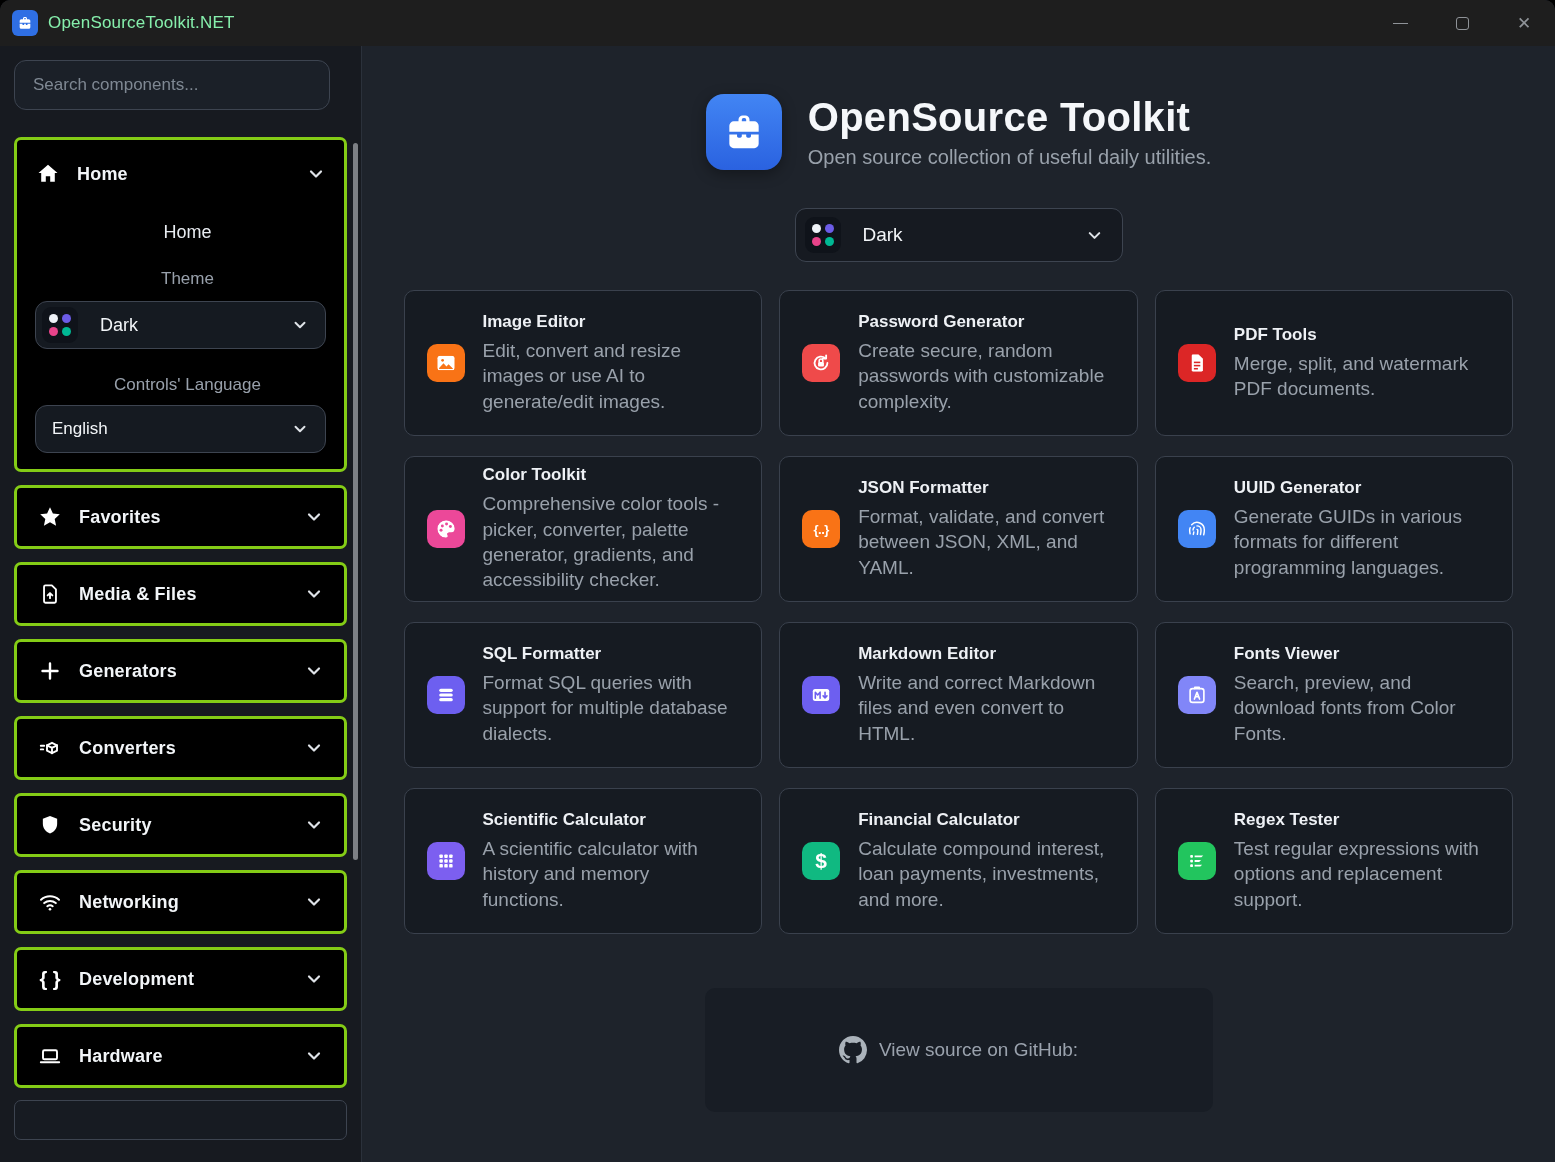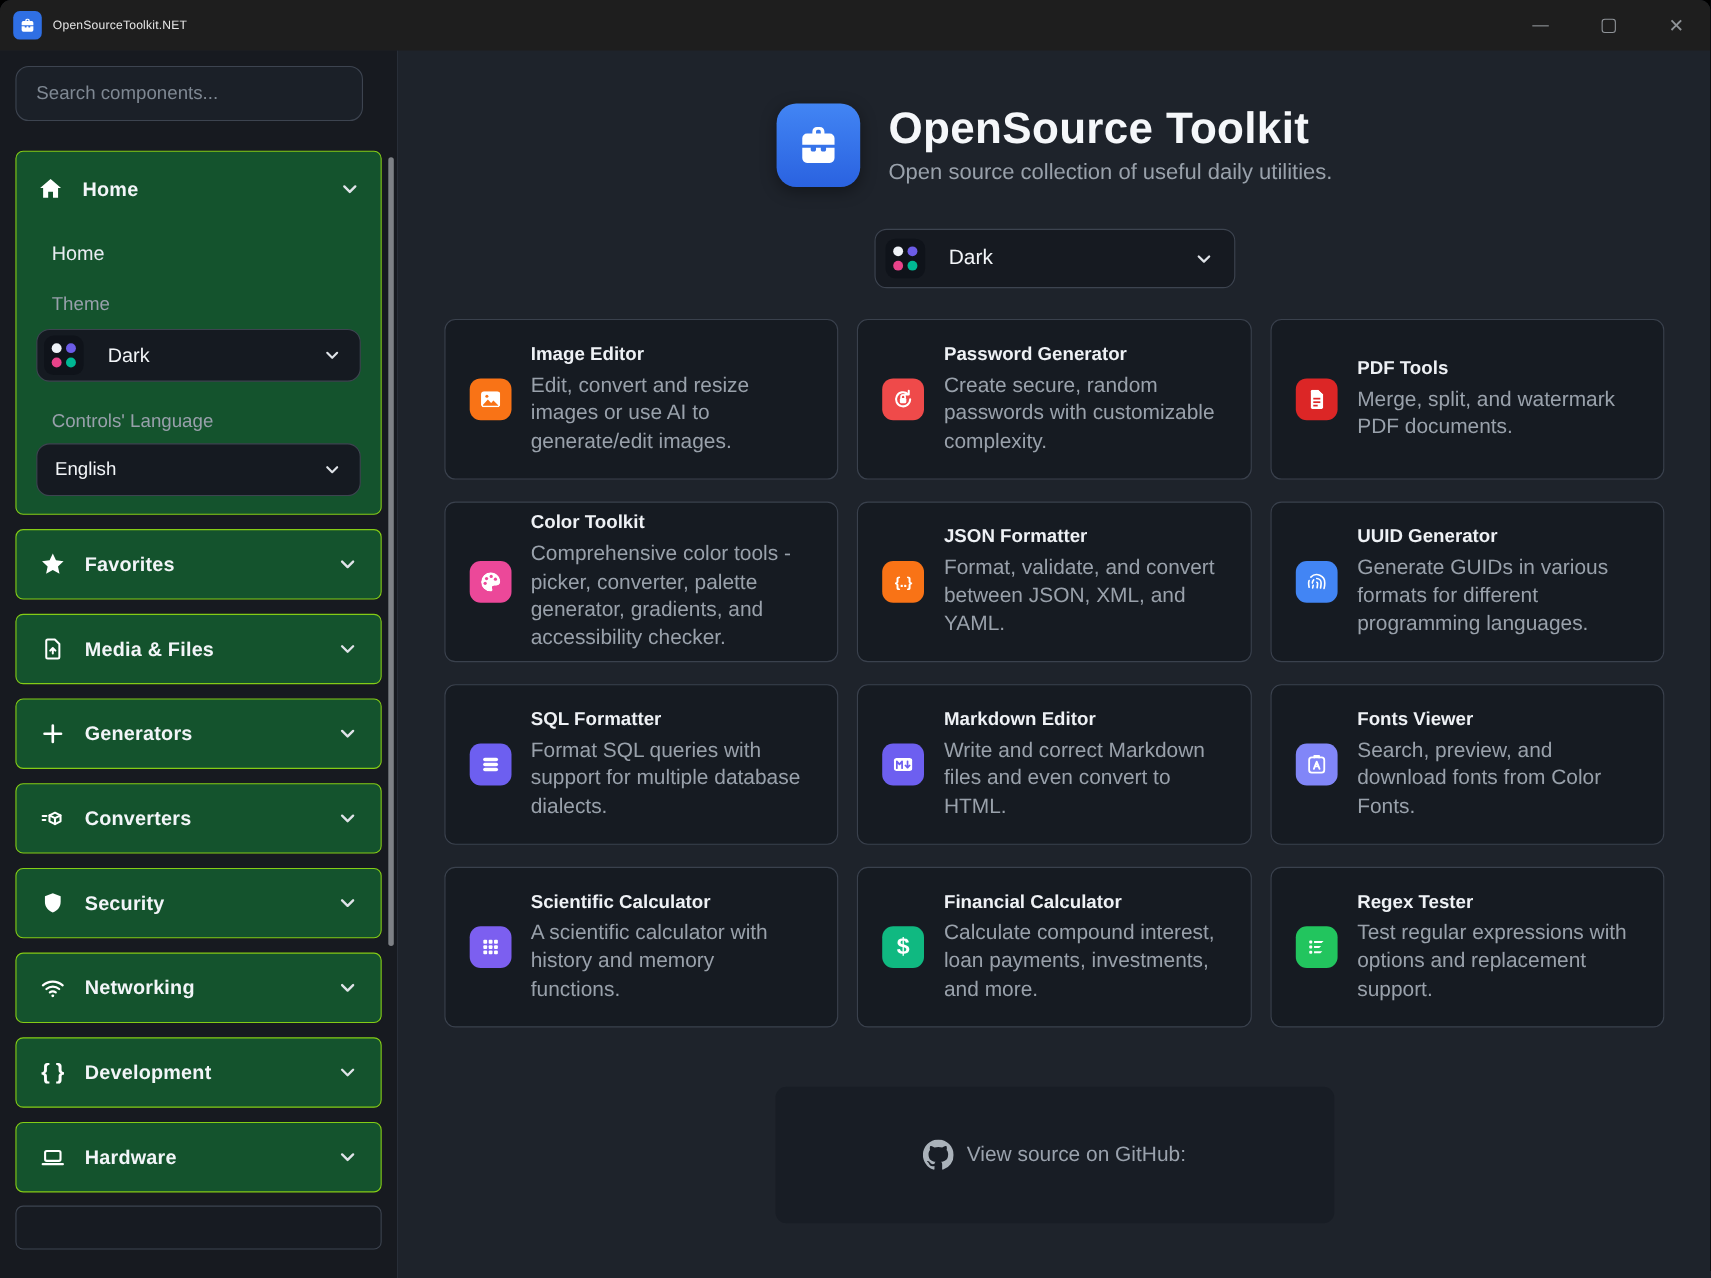--- a/index.html
+++ b/index.html
@@ -2,36 +2,36 @@
 <html><head>
 <meta charset="utf-8">
 <style>
   * { margin:0; padding:0; box-sizing:border-box; }
   html,body { background:#000; font-family:"Liberation Sans","DejaVu Sans",sans-serif; }
   .window{ width:1555px; height:1162px; background:#1e232b; border-radius:10px 10px 0 0; overflow:hidden; display:flex; flex-direction:column; }
 
   
   .titlebar{ height:46px; background:#1e1e1e; display:flex; align-items:center; padding-left:12px; flex:0 0 auto; border-radius:10px 10px 0 0;}
   .app-icon{ width:26px; height:26px; border-radius:6px; background:#2f6fe4; display:flex; align-items:center; justify-content:center; margin-right:10px;}
-  .titlebar-title{ color:#e5e5e5; font-size:11px; letter-spacing:.2px; }
+  .titlebar-title{ color:#86efac; font-size:17px; letter-spacing:.2px; }
   .win-controls{ margin-left:auto; display:flex; align-items:center; height:100%; }
   .win-btn{ width:62px; height:100%; display:flex; align-items:center; justify-content:center; color:#8f9398; cursor:default;}
   .min-glyph{ display:inline-block; width:15px; height:0; border-top:1.6px solid #8f9398; }
   .max-glyph{ display:inline-block; width:13px; height:13px; border:1.6px solid #8f9398; border-radius:3px; }
   .close-glyph{ font-size:17px; line-height:1; }
 
   
   .body-row{ flex:1; display:flex; min-height:0; }
   .sidebar{ width:362px; flex:0 0 auto; background:#171a20; border-right:1px solid #2b313b; position:relative; padding:14px 14px 0 14px; overflow:hidden;}
   .main{ flex:1; overflow:hidden; padding-top:48px; }
 
   
   .search-box{ width:316px; height:50px; background:#1b2028; border:1px solid #3d4450; border-radius:12px; color:#cfd5dc; font-size:17px; padding:0 18px; outline:none; font-family:inherit;}
   .search-box::placeholder{ color:#7f8893; }
-  .group-box{ border:1px solid #84cc16; border-radius:7px; background:#14532d; margin-top:13px; }
+  .group-box{ border:3px solid #84cc16; border-radius:7px; background:#000000; margin-top:13px;text-align:center; }
   .home-box{ margin-top:27px; padding:22px 18px 16px 18px; }
   .group-row{ height:64px; display:flex; align-items:center; padding:0 20px; cursor:pointer; }
   .group-head{ display:flex; align-items:center; cursor:pointer; }
   .g-icon{ width:26px; display:flex; justify-content:center; margin-right:16px; color:#f2f5f8; flex:0 0 auto;}
   .g-label{ color:#f2f5f8; font-weight:700; font-size:18px; letter-spacing:.2px;}
   .chev{ margin-left:auto; color:#dfe3e8; display:flex; }
   .sub-item{ color:#e8ecf1; font-size:18px; margin:36px 0 0 14px; cursor:pointer;}
   .sub-label{ color:#98a0ab; font-size:17px; margin:26px 0 0 14px; }
   .dd{ margin-top:12px; height:48px; border:1px solid #3d4450; border-radius:12px; background:#151a21; display:flex; align-items:center; padding:0 16px 0 6px; cursor:pointer;}
   .dd-plain{ padding-left:16px; }

